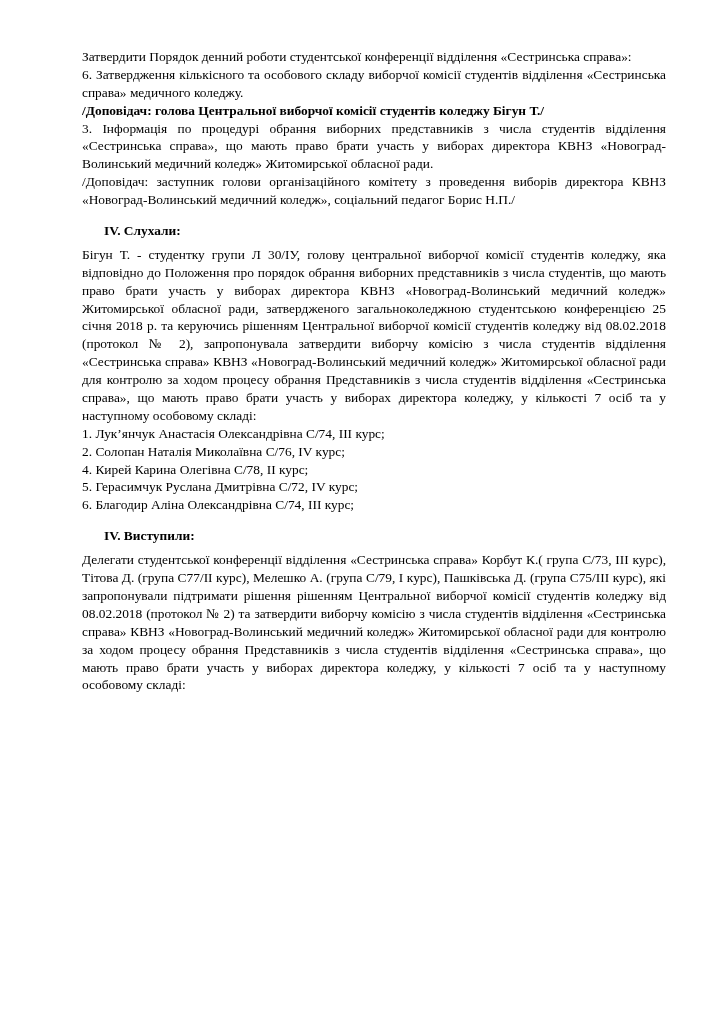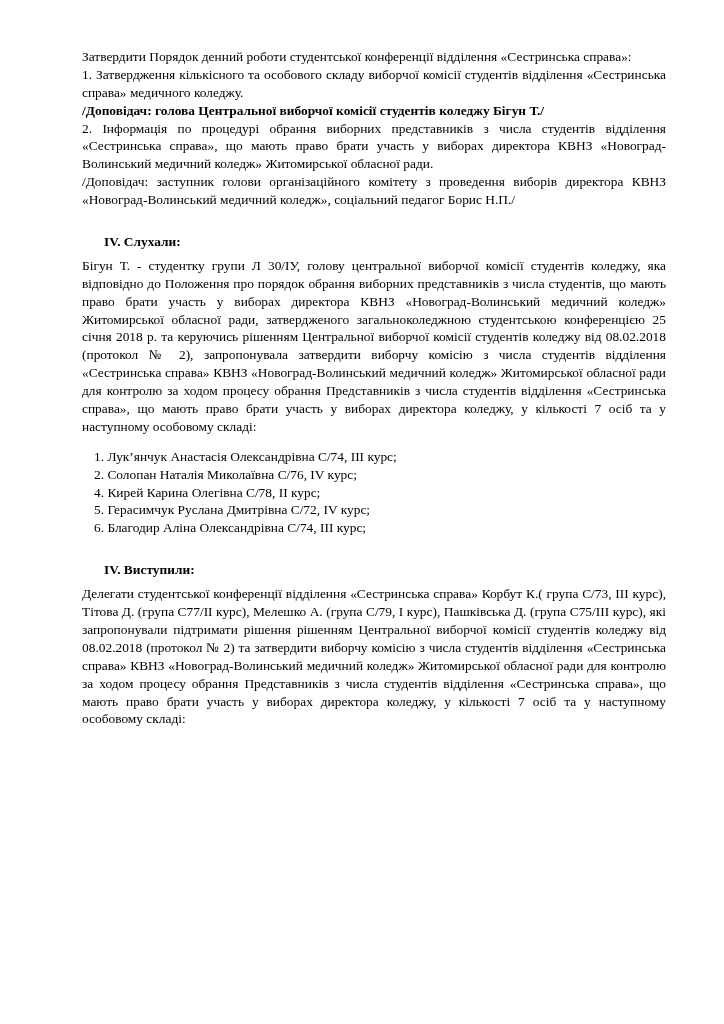--- a/index.html
+++ b/index.html
@@ -23,33 +23,33 @@
   .doc-body {
     font-size: 13.4px;
     line-height: 1.335;
     text-align: justify;
   }
   p {
     margin: 0;
   }
   .section-heading {
     font-weight: bold;
-    margin-top: 24px;
+    margin-top: 13px;
     margin-bottom: 6px;
     text-align: left;
     text-indent: 22px;
   }
   .block {
     margin-top: 0;
   }
   .spaced-top {
     margin-top: 12px;
   }
   .list {
-    margin: 12px;
+    margin: 0;
     padding: 0;
     list-style: none;
   }
   .list li {
     text-align: left;
     margin: 0;
     padding: 0;
     line-height: 1.335;
   }
   .justify-last-left {
@@ -57,23 +57,23 @@
     font-weight: bold;
   }
 </style>
 </head>
 <body>
 
 <div class="page">
   <div class="doc-body">
 
     <p class="block">Затвердити Порядок денний роботи студентської конференції відділення «Сестринська справа»:</p>
-    <p class="block">1. Затвердження кількісного та особового складу виборчої комісії студентів відділення «Сестринська справа»  медичного коледжу.</p>
+    <p class="block">6. Затвердження кількісного та особового складу виборчої комісії студентів відділення «Сестринська справа»  медичного коледжу.</p>
     <p class="block justify-last-left">/Доповідач: голова Центральної виборчої комісії студентів коледжу Бігун Т./</p>
-    <p class="block">2. Інформація по процедурі обрання виборних представників з числа студентів відділення «Сестринська справа», що мають право брати участь у виборах директора КВНЗ «Новоград-Волинський медичний коледж» Житомирської обласної ради.</p>
+    <p class="block">3. Інформація по процедурі обрання виборних представників з числа студентів відділення «Сестринська справа», що мають право брати участь у виборах директора КВНЗ «Новоград-Волинський медичний коледж» Житомирської обласної ради.</p>
     <p class="block">/Доповідач: заступник голови організаційного комітету з проведення виборів директора КВНЗ «Новоград-Волинський медичний коледж», соціальний педагог Борис  Н.П./</p>
 
     <p class="section-heading">IV. Слухали:</p>
     <p class="block">Бігун Т. - студентку групи Л 30/IУ, голову центральної виборчої комісії студентів коледжу, яка відповідно до Положення про порядок обрання виборних представників з числа студентів, що мають право брати участь у виборах директора КВНЗ «Новоград-Волинський медичний коледж» Житомирської обласної ради, затвердженого загальноколеджною студентською конференцією 25 січня 2018 р. та керуючись рішенням Центральної виборчої комісії студентів коледжу від 08.02.2018 (протокол № 2), запропонувала затвердити виборчу комісію з числа студентів відділення «Сестринська справа» КВНЗ «Новоград-Волинський медичний коледж» Житомирської обласної ради для контролю  за ходом процесу обрання Представників з числа студентів відділення «Сестринська справа», що мають право брати участь у виборах директора коледжу, у кількості 7 осіб та у наступному особовому складі:</p>
 
     <ul class="list spaced-top">
       <li>1. Лук’янчук Анастасія Олександрівна С/74, III курс;</li>
       <li>2. Солопан Наталія Миколаївна С/76, IV курс;</li>
       <li>4. Кирей Карина Олегівна С/78, II курс;</li>
       <li>5. Герасимчук Руслана Дмитрівна С/72, IV курс;</li>

